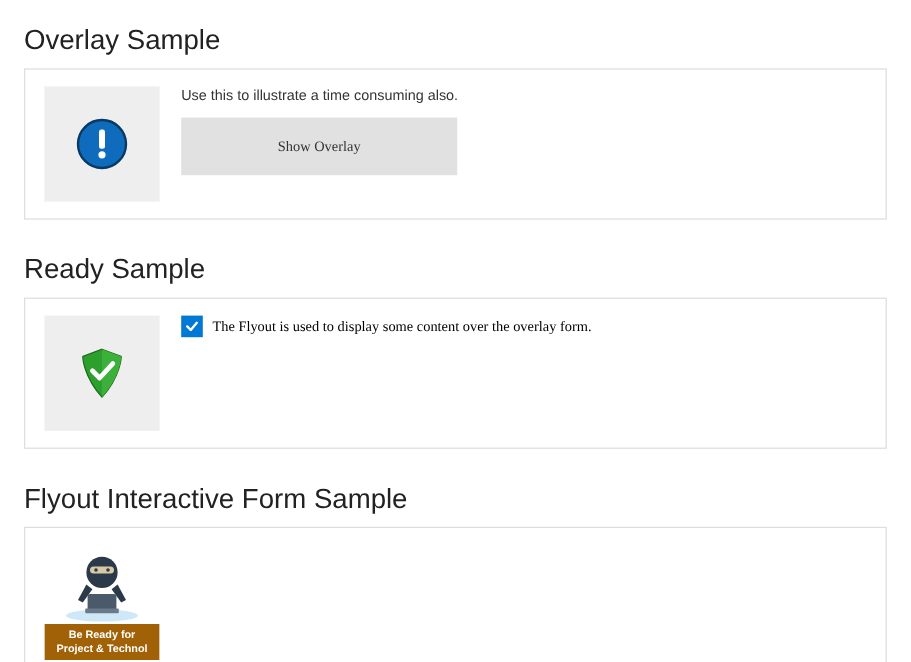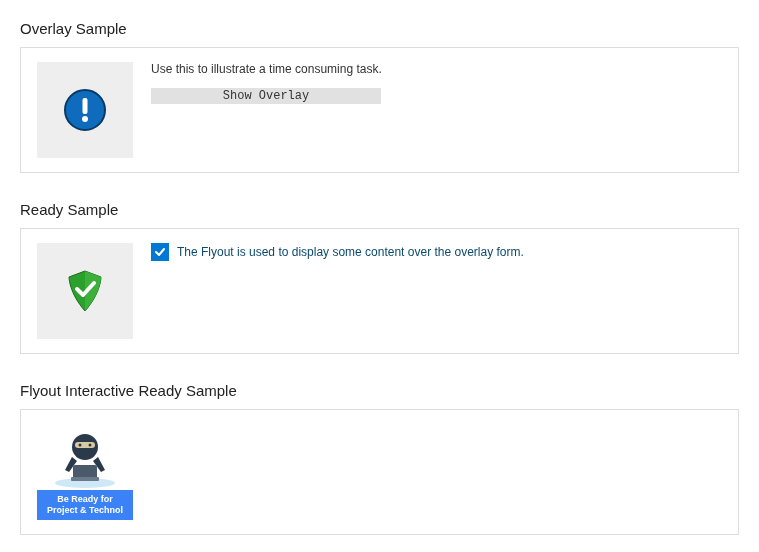--- a/index.html
+++ b/index.html
@@ -12,21 +12,21 @@
       background: #ffffff;
       padding: 20px;
       font-size: 13px;
       color: #333;
       width: 759px;
     }
     .section {
       margin-bottom: 28px;
     }
     .section-title {
-      font-size: 15px;
+      font-size: 23px;
       font-weight: 400;
       color: #222;
       margin-bottom: 10px;
     }
     .panel {
       border: 1px solid #ddd;
       padding: 14px 16px 14px 16px;
       display: flex;
       align-items: flex-start;
       gap: 18px;
@@ -50,28 +50,28 @@
     }
     .desc-text {
       font-size: 12px;
       color: #333;
     }
     .desc-text.link-style {
       color: #0078d4;
     }
     .btn {
       width: 230px;
-      height: 16px;
+      height: 48px;
       background: #e1e1e1;
       border: none;
       font-size: 12px;
       color: #333;
       cursor: pointer;
       text-align: center;
-      font-family: Liberation Mono, monospace;
+      font-family: Liberation Serif, serif;
     }
     .btn.highlighted {
       border: 2px solid #3bb9e3;
       background: #e9e9e9;
     }
     .checkbox-row {
       display: flex;
       align-items: center;
       gap: 8px;
     }
@@ -84,21 +84,22 @@
       justify-content: center;
       flex-shrink: 0;
       cursor: pointer;
     }
     .checkbox svg {
       width: 12px;
       height: 12px;
     }
     .checkbox-label {
       font-size: 12px;
-      color: #0c4a6e;
+      color: #000000;
+      font-family: Liberation Serif, serif;
     }
     
     .exclaim-circle {
       width: 44px;
       height: 44px;
     }
     
     .shield {
       width: 48px;
       height: 48px;
@@ -116,21 +117,21 @@
     }
     .promo-img {
       flex: 1;
       background: #ffffff;
       display: flex;
       align-items: center;
       justify-content: center;
       position: relative;
     }
     .promo-banner {
-      background: #3b82f6;
+      background: #a16207;
       color: #ffffff;
       font-size: 9px;
       text-align: center;
       padding: 4px 2px 4px 2px;
       line-height: 1.2;
       font-weight: 600;
     }
   </style>
 </head>
 <body>
@@ -139,21 +140,21 @@
   <div class="section-title">Overlay Sample</div>
   <div class="panel">
     <div class="icon-square">
       <svg class="exclaim-circle" viewBox="0 0 44 44">
         <circle cx="22" cy="22" r="20" fill="#0f6cbd" stroke="#083a66" stroke-width="2"></circle>
         <rect x="19.5" y="10" width="5" height="16" rx="2" fill="#ffffff"></rect>
         <circle cx="22" cy="31" r="3" fill="#ffffff"></circle>
       </svg>
     </div>
     <div class="content-col">
-      <div class="desc-text">Use this to illustrate a time consuming task.</div>
+      <div class="desc-text">Use this to illustrate a time consuming also.</div>
       <button class="btn">Show Overlay</button>
     </div>
   </div>
 </div>
 
 <div class="section">
   <div class="section-title">Ready Sample</div>
   <div class="panel">
     <div class="icon-square">
       <svg class="shield" viewBox="0 0 48 48">
@@ -169,21 +170,21 @@
             <path d="M2 6 L5 9 L10 3" stroke="#ffffff" stroke-width="2" fill="none" stroke-linecap="round" stroke-linejoin="round"></path>
           </svg>
         </div>
         <div class="checkbox-label">The Flyout is used to display some content over the overlay form.</div>
       </div>
     </div>
   </div>
 </div>
 
 <div class="section">
-  <div class="section-title">Flyout Interactive Ready Sample</div>
+  <div class="section-title">Flyout Interactive Form Sample</div>
   <div class="panel">
     <div class="promo-card">
       <div class="promo-img">
         <svg viewBox="0 0 96 64" width="96" height="64">
           <ellipse cx="48" cy="58" rx="30" ry="5" fill="#cfe8f7"></ellipse>
           <circle cx="48" cy="22" r="13" fill="#2b3a4a"></circle>
           <rect x="38" y="17" width="20" height="6" rx="3" fill="#d9c9a3"></rect>
           <circle cx="43" cy="20" r="1.5" fill="#2b3a4a"></circle>
           <circle cx="53" cy="20" r="1.5" fill="#2b3a4a"></circle>
           <path d="M35 32 L28 45 L32 47 L40 36 Z" fill="#2b3a4a"></path>

